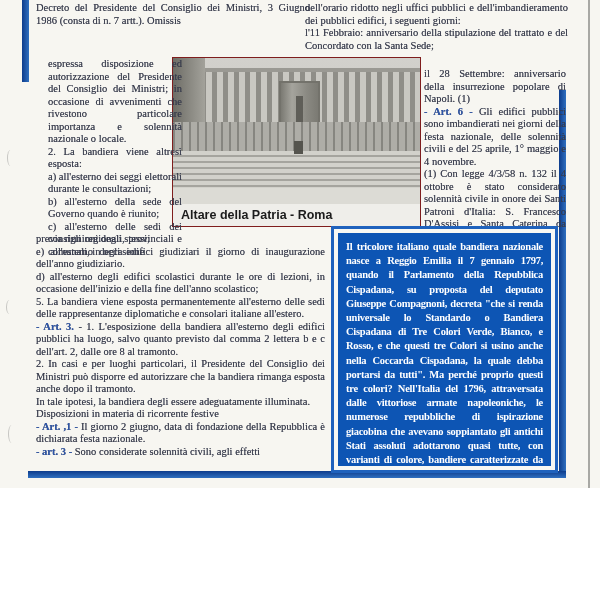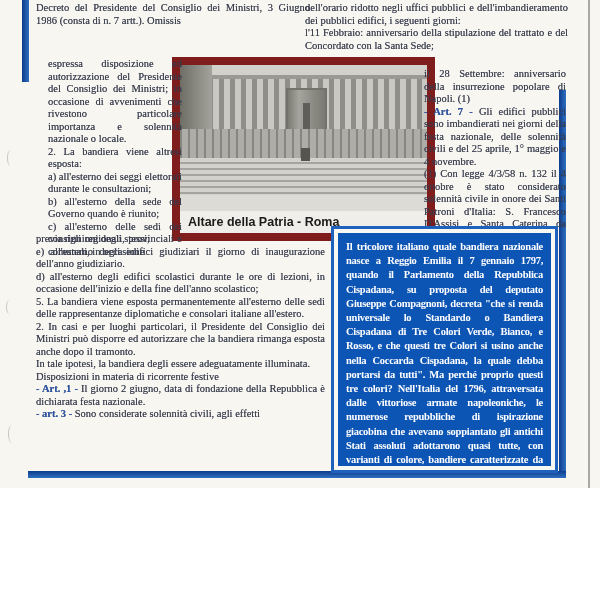--- a/index.html
+++ b/index.html
@@ -9,21 +9,21 @@
   
   .txt{color:#3a3e4e;font-size:10.5px;line-height:12.5px;text-align:justify;
        text-shadow:0 0 .4px rgba(45,50,70,.7);}
   .txt p{margin:0;}
   .pre{white-space:pre-line;}
   .art{color:#2d55a8;font-weight:bold;}
   
   .vbar{background:linear-gradient(90deg,#0d3c8c,#2f6fc0);}
   .hbar{background:linear-gradient(180deg,#0d3c8c,#2f6fc0);}
   
-  .photo{border:8px solid #7f1d1d;background:#d6d5d0;}
+  .photo{border:1px solid #7f1d1d;background:#d6d5d0;}
   .photo-art{position:absolute;left:0;top:0;right:0;bottom:22px;overflow:hidden;
              background:linear-gradient(#d2d1cc,#c6c5c0);}
   .colonnade{position:absolute;left:0;right:0;top:7%;height:37%;
              background:repeating-linear-gradient(90deg,#c9c8c2 0 6px,#8f8e88 6px 11px);
              border-top:4px solid #9a9993;border-bottom:3px solid #85847c;}
   .left-tower{position:absolute;left:0;top:0;width:13%;height:58%;
               background:linear-gradient(90deg,#6e6d66,#a3a29b);}
   .aedicula{position:absolute;left:43%;top:16%;width:15%;height:48%;
             background:linear-gradient(90deg,#7b7a73,#a5a49d 30%,#8a8982 70%,#7b7a73);
             border:2px solid #73726b;}
@@ -108,29 +108,30 @@
   </div>
 
   <div class="abs txt pre" style="left:48px;top:58px;width:134px;">espressa disposizione ed autorizzazione del Presidente del Consiglio dei Ministri; in occasione di avvenimenti che rivestono particolare importanza e solennità nazionale o locale.
 2. La bandiera viene altresì esposta:
 a) all'esterno dei seggi elettorali durante le consultazioni;
 b) all'esterno della sede del Governo quando è riunito;
 c) all'esterno delle sedi dei consigli regionali, provinciali e comunali, in occasione</div>
 
   <div class="abs txt" style="left:424px;top:68px;width:142px;">
     <p>il 28 Settembre: anniversario della insurrezione popolare di Napoli. (1)</p>
-    <p><span class="art">- Art. 7 -</span><span> Gli edifici pubblici sono imbandierati nei giorni della festa nazionale, delle solennità civili e del 25 aprile, 1° maggio e 4 novembre.</span></p>
+    <p><span class="art">- Art. 6 -</span><span> Gli edifici pubblici sono imbandierati nei giorni della festa nazionale, delle solennità civili e del 25 aprile, 1° maggio e 4 novembre.</span></p>
     <p>(1) Con legge 4/3/58 n. 132 il 4 ottobre è stato considerato solennità civile in onore dei Santi Patroni d'Italia: S. Francesco D'Assisi e Santa Caterina da Siena.</p>
   </div>
 
   <div class="abs txt" style="left:36px;top:233px;width:289px;">
     <p>previa riunioni degli stessi;</p>
     <p>e) all'esterno degli edifici giudiziari il giorno di inaugurazione dell'anno giudiziario.</p>
     <p>d) all'esterno degli edifici scolastici durante le ore di lezioni, in occasione dell'inizio e della fine dell'anno scolastico;</p>
     <p>5. La bandiera viene esposta permanentemente all'esterno delle sedi delle rappresentanze diplomatiche e consolari italiane all'estero.</p>
+    <p><span class="art">- Art. 3.</span><span> - 1. L'esposizione della bandiera all'esterno degli edifici pubblici ha luogo, salvo quanto previsto dal comma 2 lettera b e c dell'art. 2, dalle ore 8 al tramonto.</span></p>
     <p>2. In casi e per luoghi particolari, il Presidente del Consiglio dei Ministri può disporre ed autorizzare che la bandiera rimanga esposta anche dopo il tramonto.</p>
     <p>In tale ipotesi, la bandiera degli essere adeguatamente illuminata.</p>
     <p>Disposizioni in materia di ricorrente festive</p>
     <p><span class="art">- Art. ,1 -</span><span> Il giorno 2 giugno, data di fondazione della Repubblica è dichiarata festa nazionale.</span></p>
     <p><span class="art">- art. 3 -</span><span> Sono considerate solennità civili, agli effetti</span></p>
   </div>
 
   <div class="abs bluebox" style="left:331px;top:226px;width:227px;height:247px;">
     <div class="bluebox-in">
       <div>Il tricolore italiano quale bandiera nazionale nasce a Reggio Emilia il 7 gennaio 1797, quando il Parlamento della Repubblica Cispadana, su proposta del deputato Giuseppe Compagnoni, decreta "che si renda universale lo Standardo o Bandiera Cispadana di Tre Colori Verde, Bianco, e Rosso, e che questi tre Colori si usino anche nella Coccarda Cispadana, la quale debba portarsi da tutti". Ma perché proprio questi tre colori? Nell'Italia del 1796, attraversata dalle vittoriose armate napoleoniche, le numerose repubbliche di ispirazione giacobina che avevano soppiantato gli antichi Stati assoluti adottarono quasi tutte, con varianti di colore, bandiere caratterizzate da tre fasce di uguali dimensioni, chiaramente ispirate al modello francese del 1790.</div>

